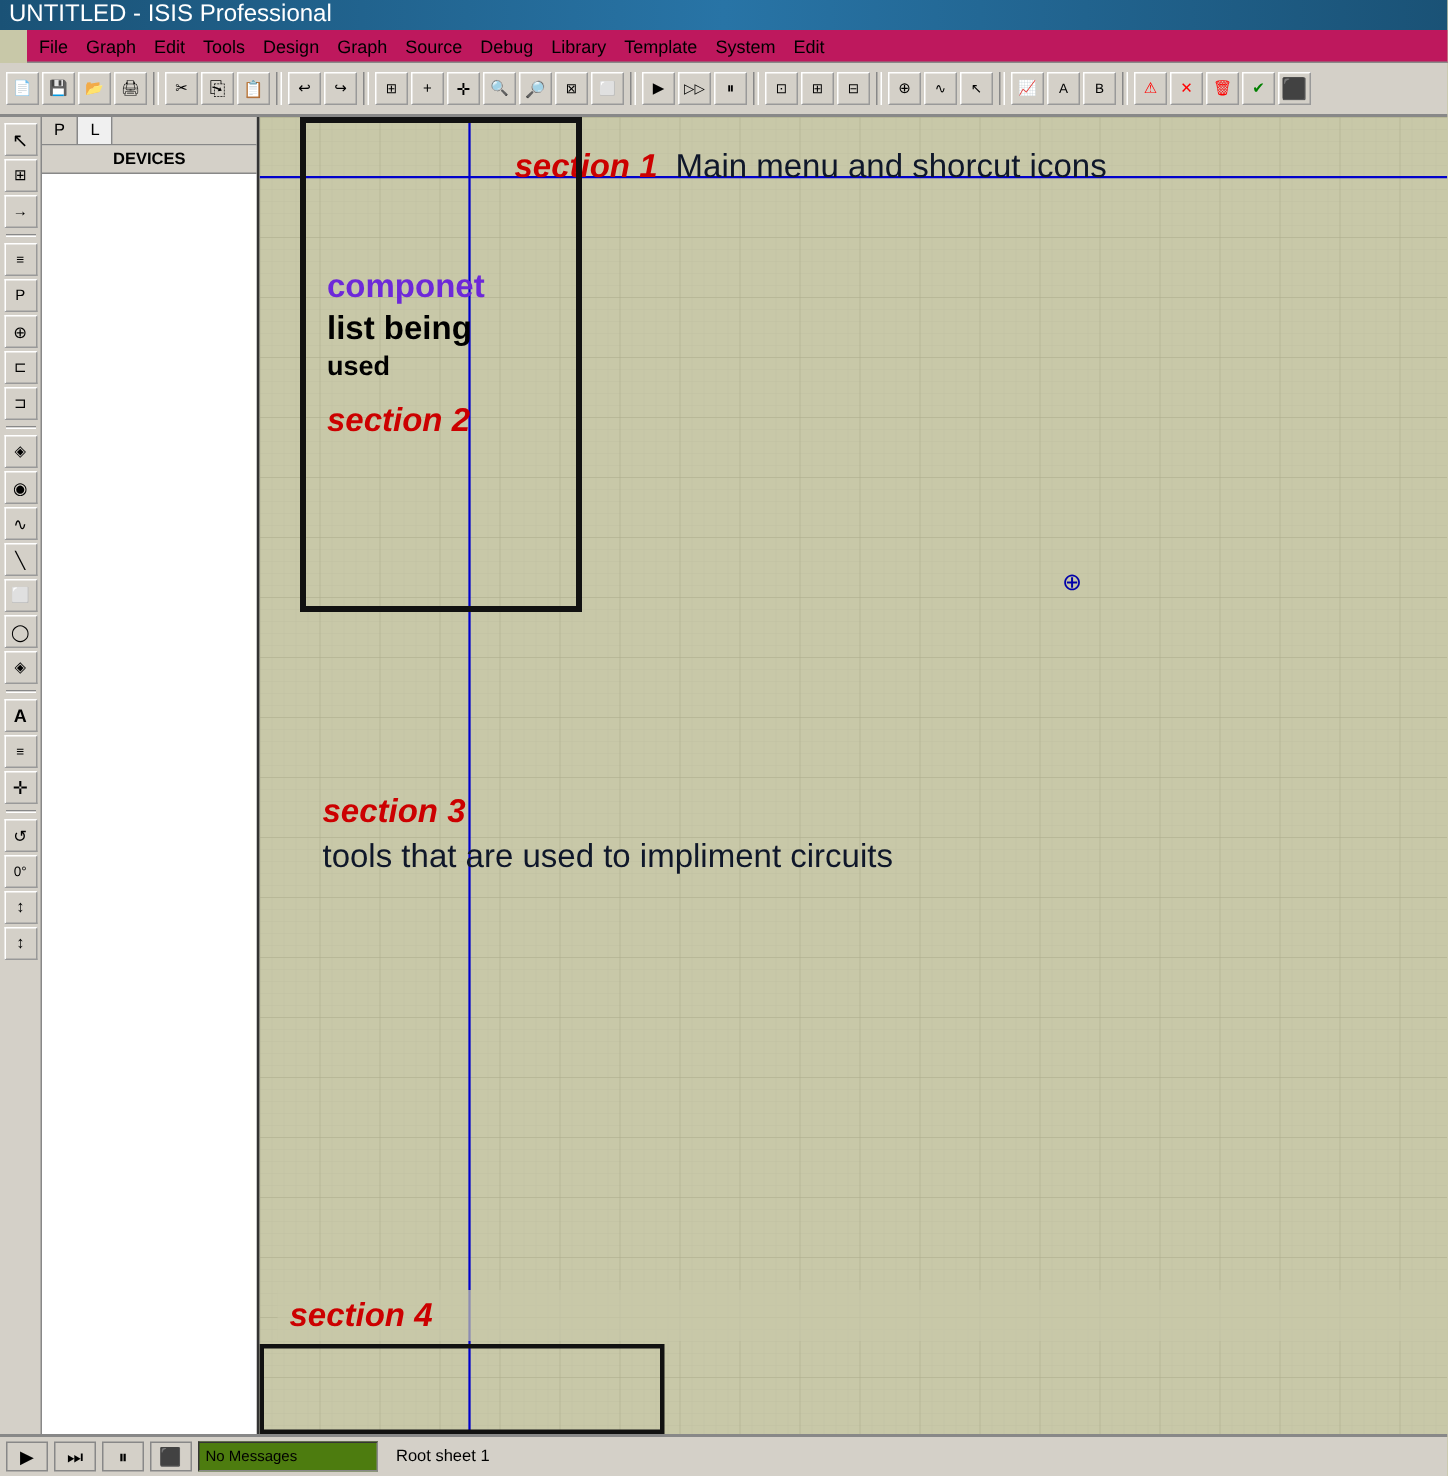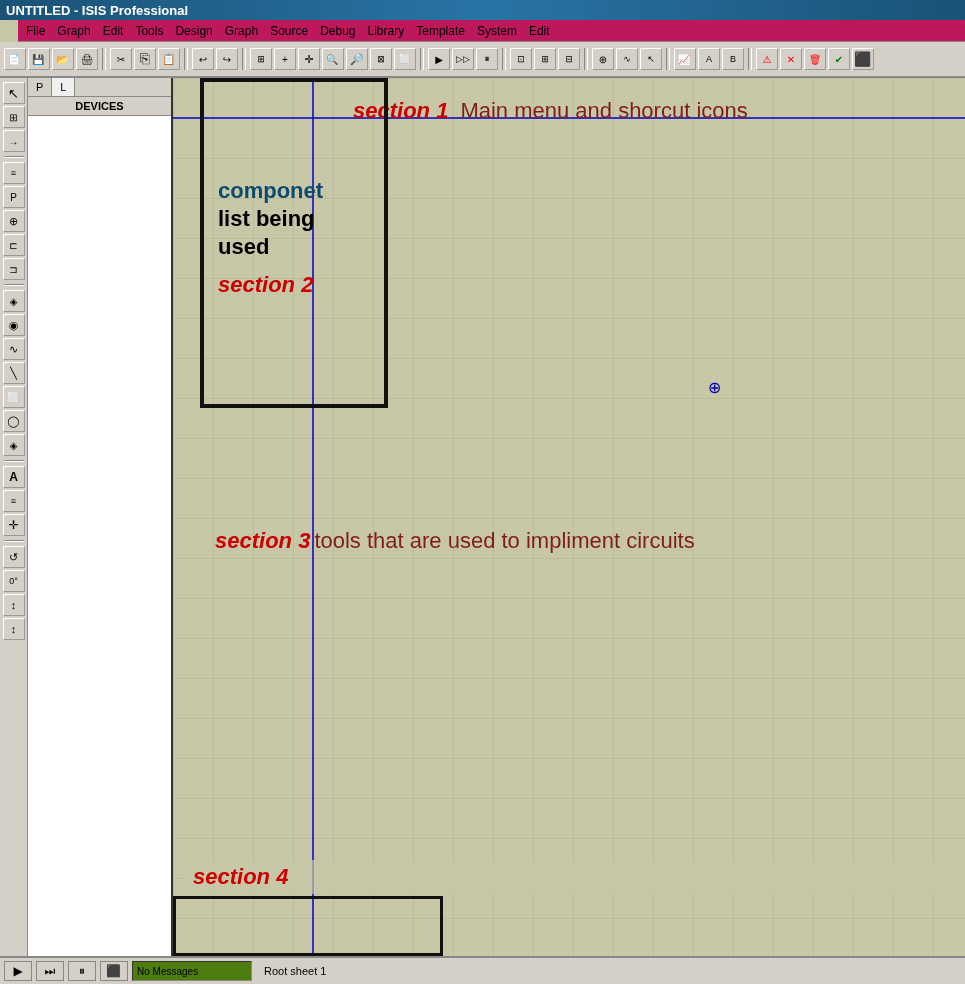--- a/index.html
+++ b/index.html
@@ -9,22 +9,22 @@
     #title-bar {
       width: 100%;
       height: 20px;
       background: linear-gradient(to right, #1a5276, #2874a6, #1a5276);
       display: flex;
       align-items: center;
       padding: 0 6px;
     }
     #title-bar span {
       color: white;
-      font-size: 13px;
-      font-weight: bold;
+      font-size: 16px;
+      font-weight: normal;
       text-align: right;
     }
 
     
     #menu-bar {
       width: 100%;
       height: 22px;
       background: #be185d;
       display: flex;
       align-items: center;
@@ -171,21 +171,21 @@
     }
 
     .section-label {
       font-size: 22px;
       font-weight: bold;
       color: #cc0000;
       font-style: italic;
     }
     .section-desc {
       font-size: 22px;
-      color: #7f1d1d;
+      color: #0f172a;
     }
 
     
     #crosshair {
       position: absolute;
       color: #0000aa;
       font-size: 14px;
     }
 
     
@@ -345,37 +345,37 @@
       </defs>
       <rect width="100%" height="100%" fill="url(#grid)"></rect>
 
       <line x1="140" y1="0" x2="140" y2="100%" stroke="#0000cc" stroke-width="1.5"></line>
 
       <line x1="0" y1="40" x2="100%" y2="40" stroke="#0000cc" stroke-width="1.5"></line>
     </svg>
 
     <div id="annotation-layer">
 
-      <div style="position:absolute; top:20px; left:180px; display:flex; align-items:baseline; gap:12px;">
+      <div style="position:absolute; top:20px; left:170px; display:flex; align-items:baseline; gap:12px;">
         <span class="section-label">section 1</span>
         <span class="section-desc">Main menu and shorcut icons</span>
       </div>
 
       <div id="crosshair" style="left:535px; top:300px; color:#0000aa; font-size:16px;">⊕</div>
 
       <div style="position:absolute; top:100px; left:45px; display:flex; flex-direction:column; gap:2px;">
-        <span style="font-size:22px; font-weight:bold; color:#0c4a6e;">componet</span>
+        <span style="font-size:22px; font-weight:bold; color:#6d28d9;">componet</span>
         <span style="font-size:22px; font-weight:bold; color:#000;">list being</span>
-        <span style="font-size:22px; font-weight:bold; color:#000;">used</span>
+        <span style="font-size:18px; font-weight:bold; color:#000;">used</span>
         <span class="section-label" style="margin-top:10px;">section 2</span>
       </div>
 
       <div style="position:absolute; top:0px; left:27px; width:188px; height:330px; border:4px solid #111; pointer-events:none;"></div>
 
-      <div style="position:absolute; top:450px; left:42px; display:flex; flex-direction:row; gap:4px;">
+      <div style="position:absolute; top:450px; left:42px; display:flex; flex-direction:column; gap:4px;">
         <span class="section-label">section 3</span>
         <span class="section-desc">tools that are used to impliment circuits</span>
       </div>
 
       <div style="position:absolute; bottom:62px; left:12px; display:flex; align-items:baseline; gap:10px; background:rgba(200,200,168,0.7); padding:4px 8px; width:100%;">
         <span class="section-label">section 4</span>
       </div>
 
       <div style="position:absolute; bottom:0px; left:0px; width:270px; height:60px; border:3px solid #111; pointer-events:none;"></div>
     </div>

